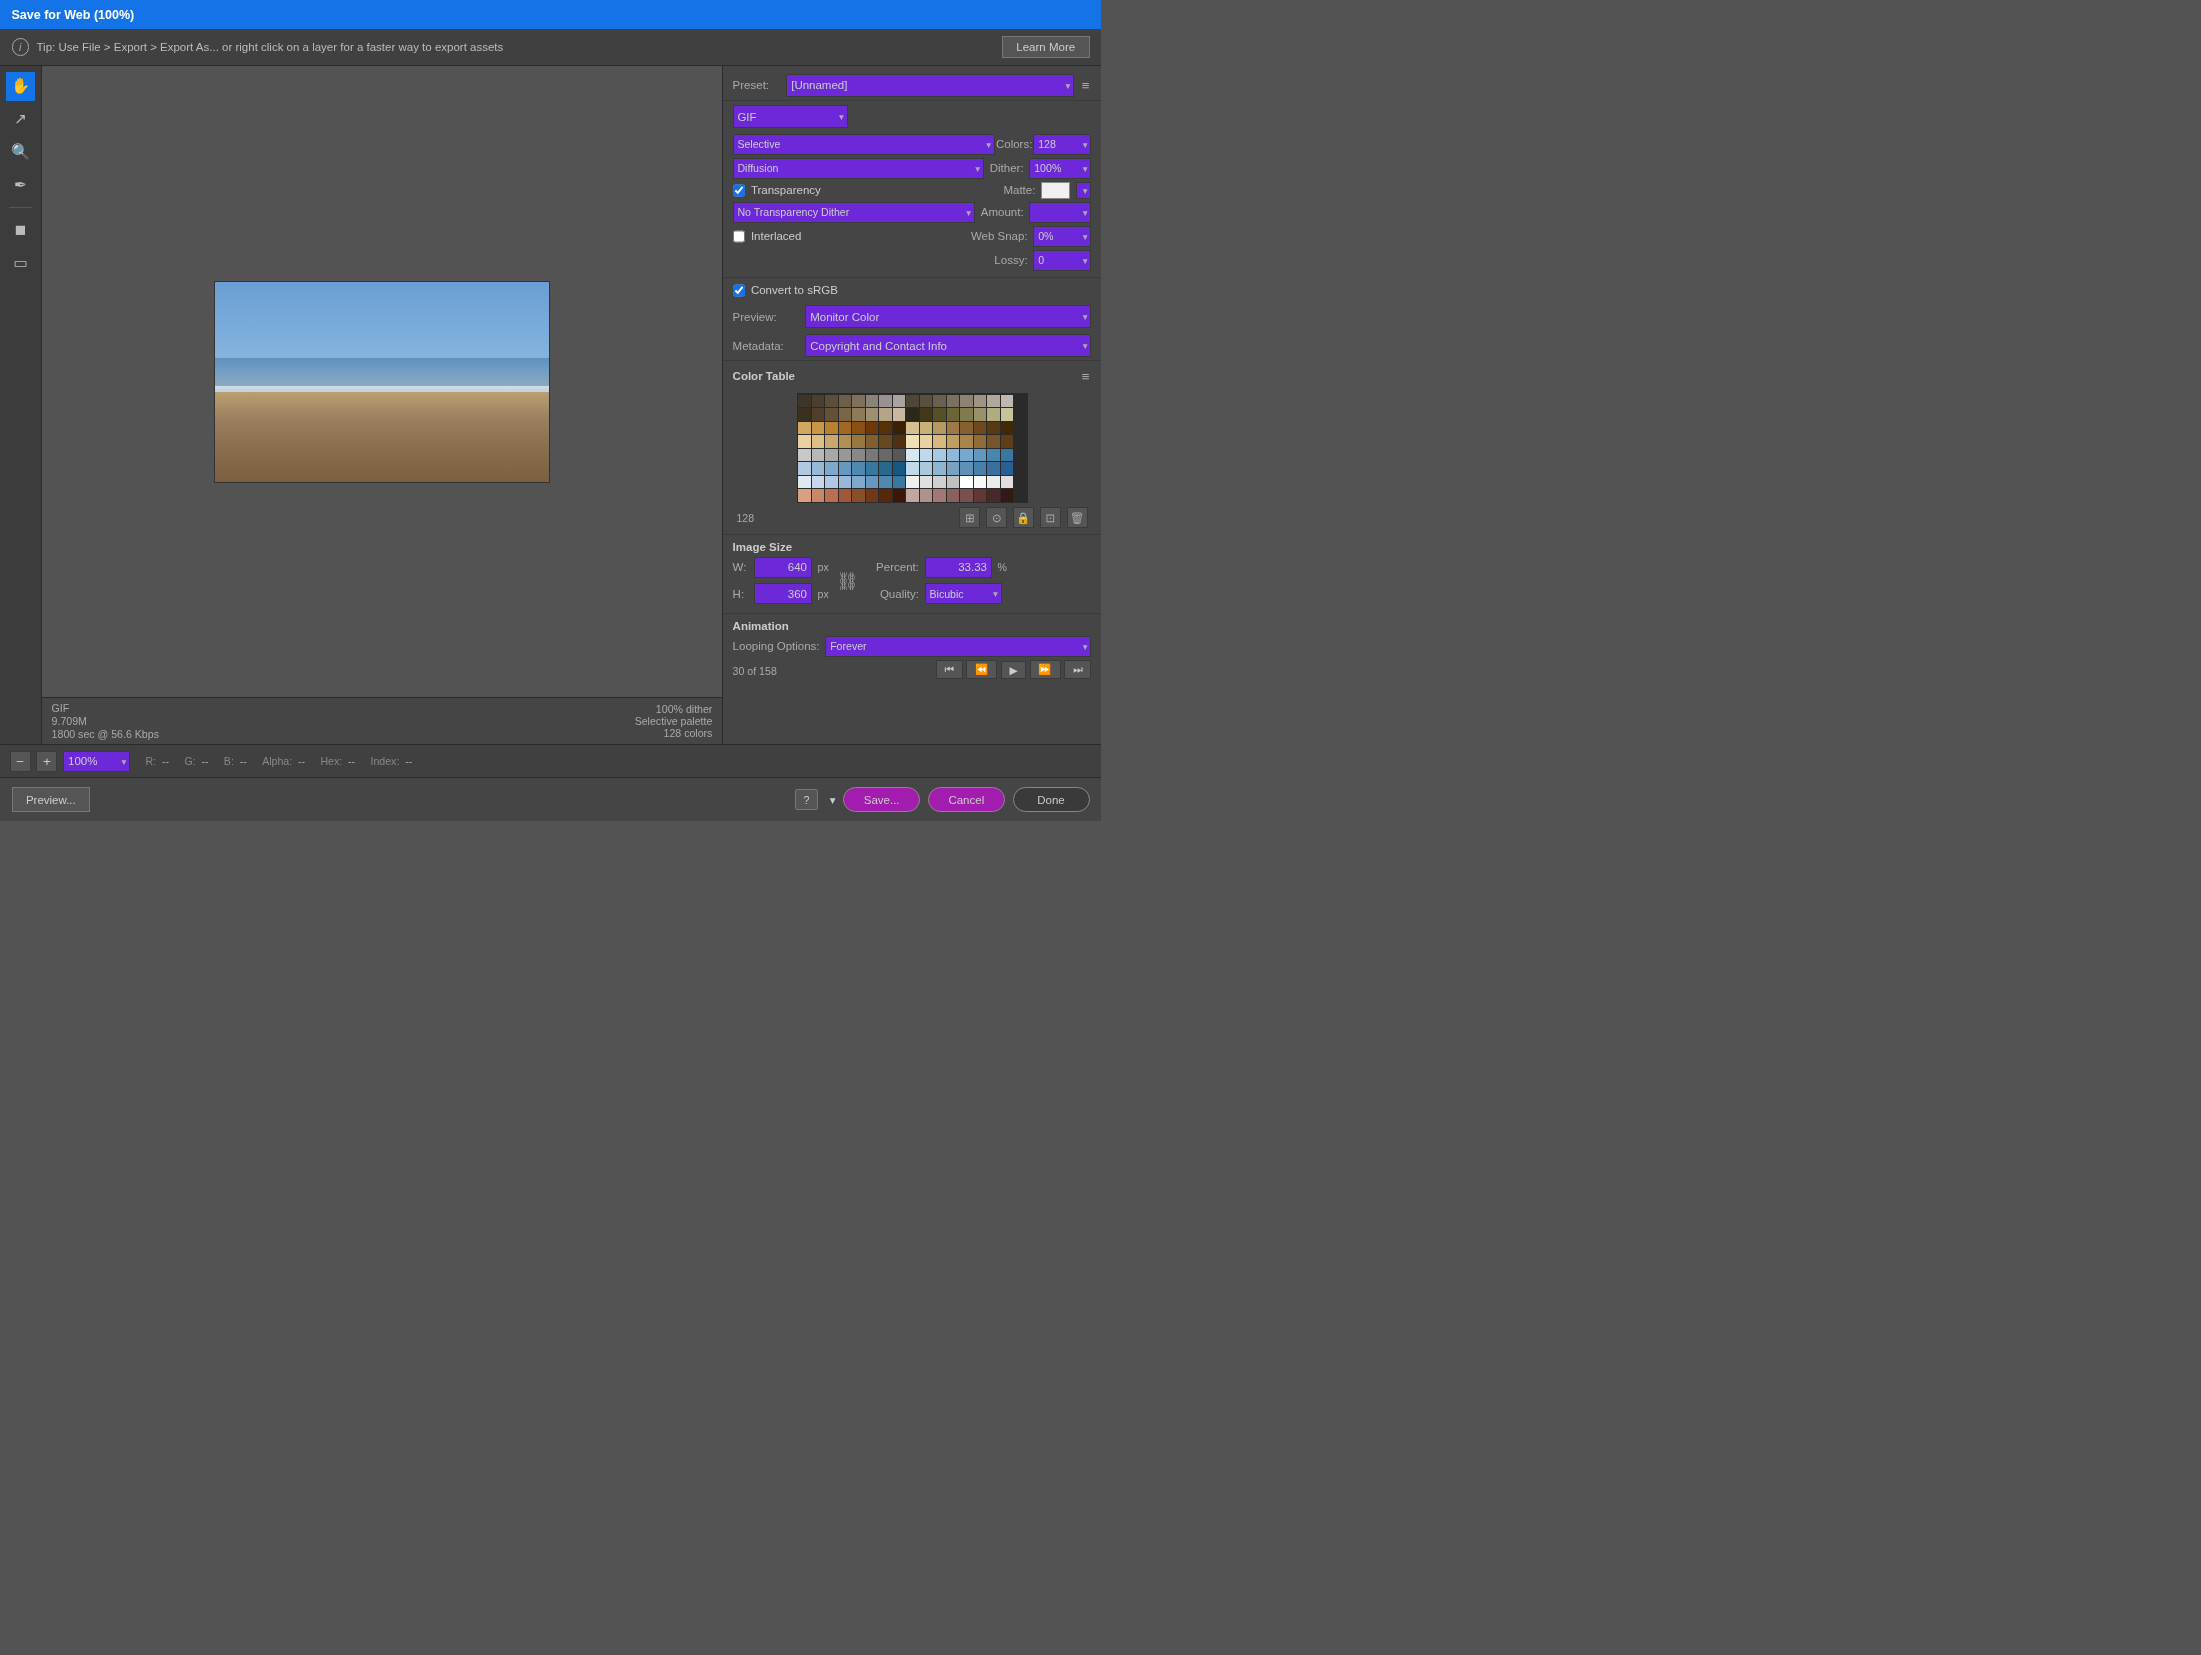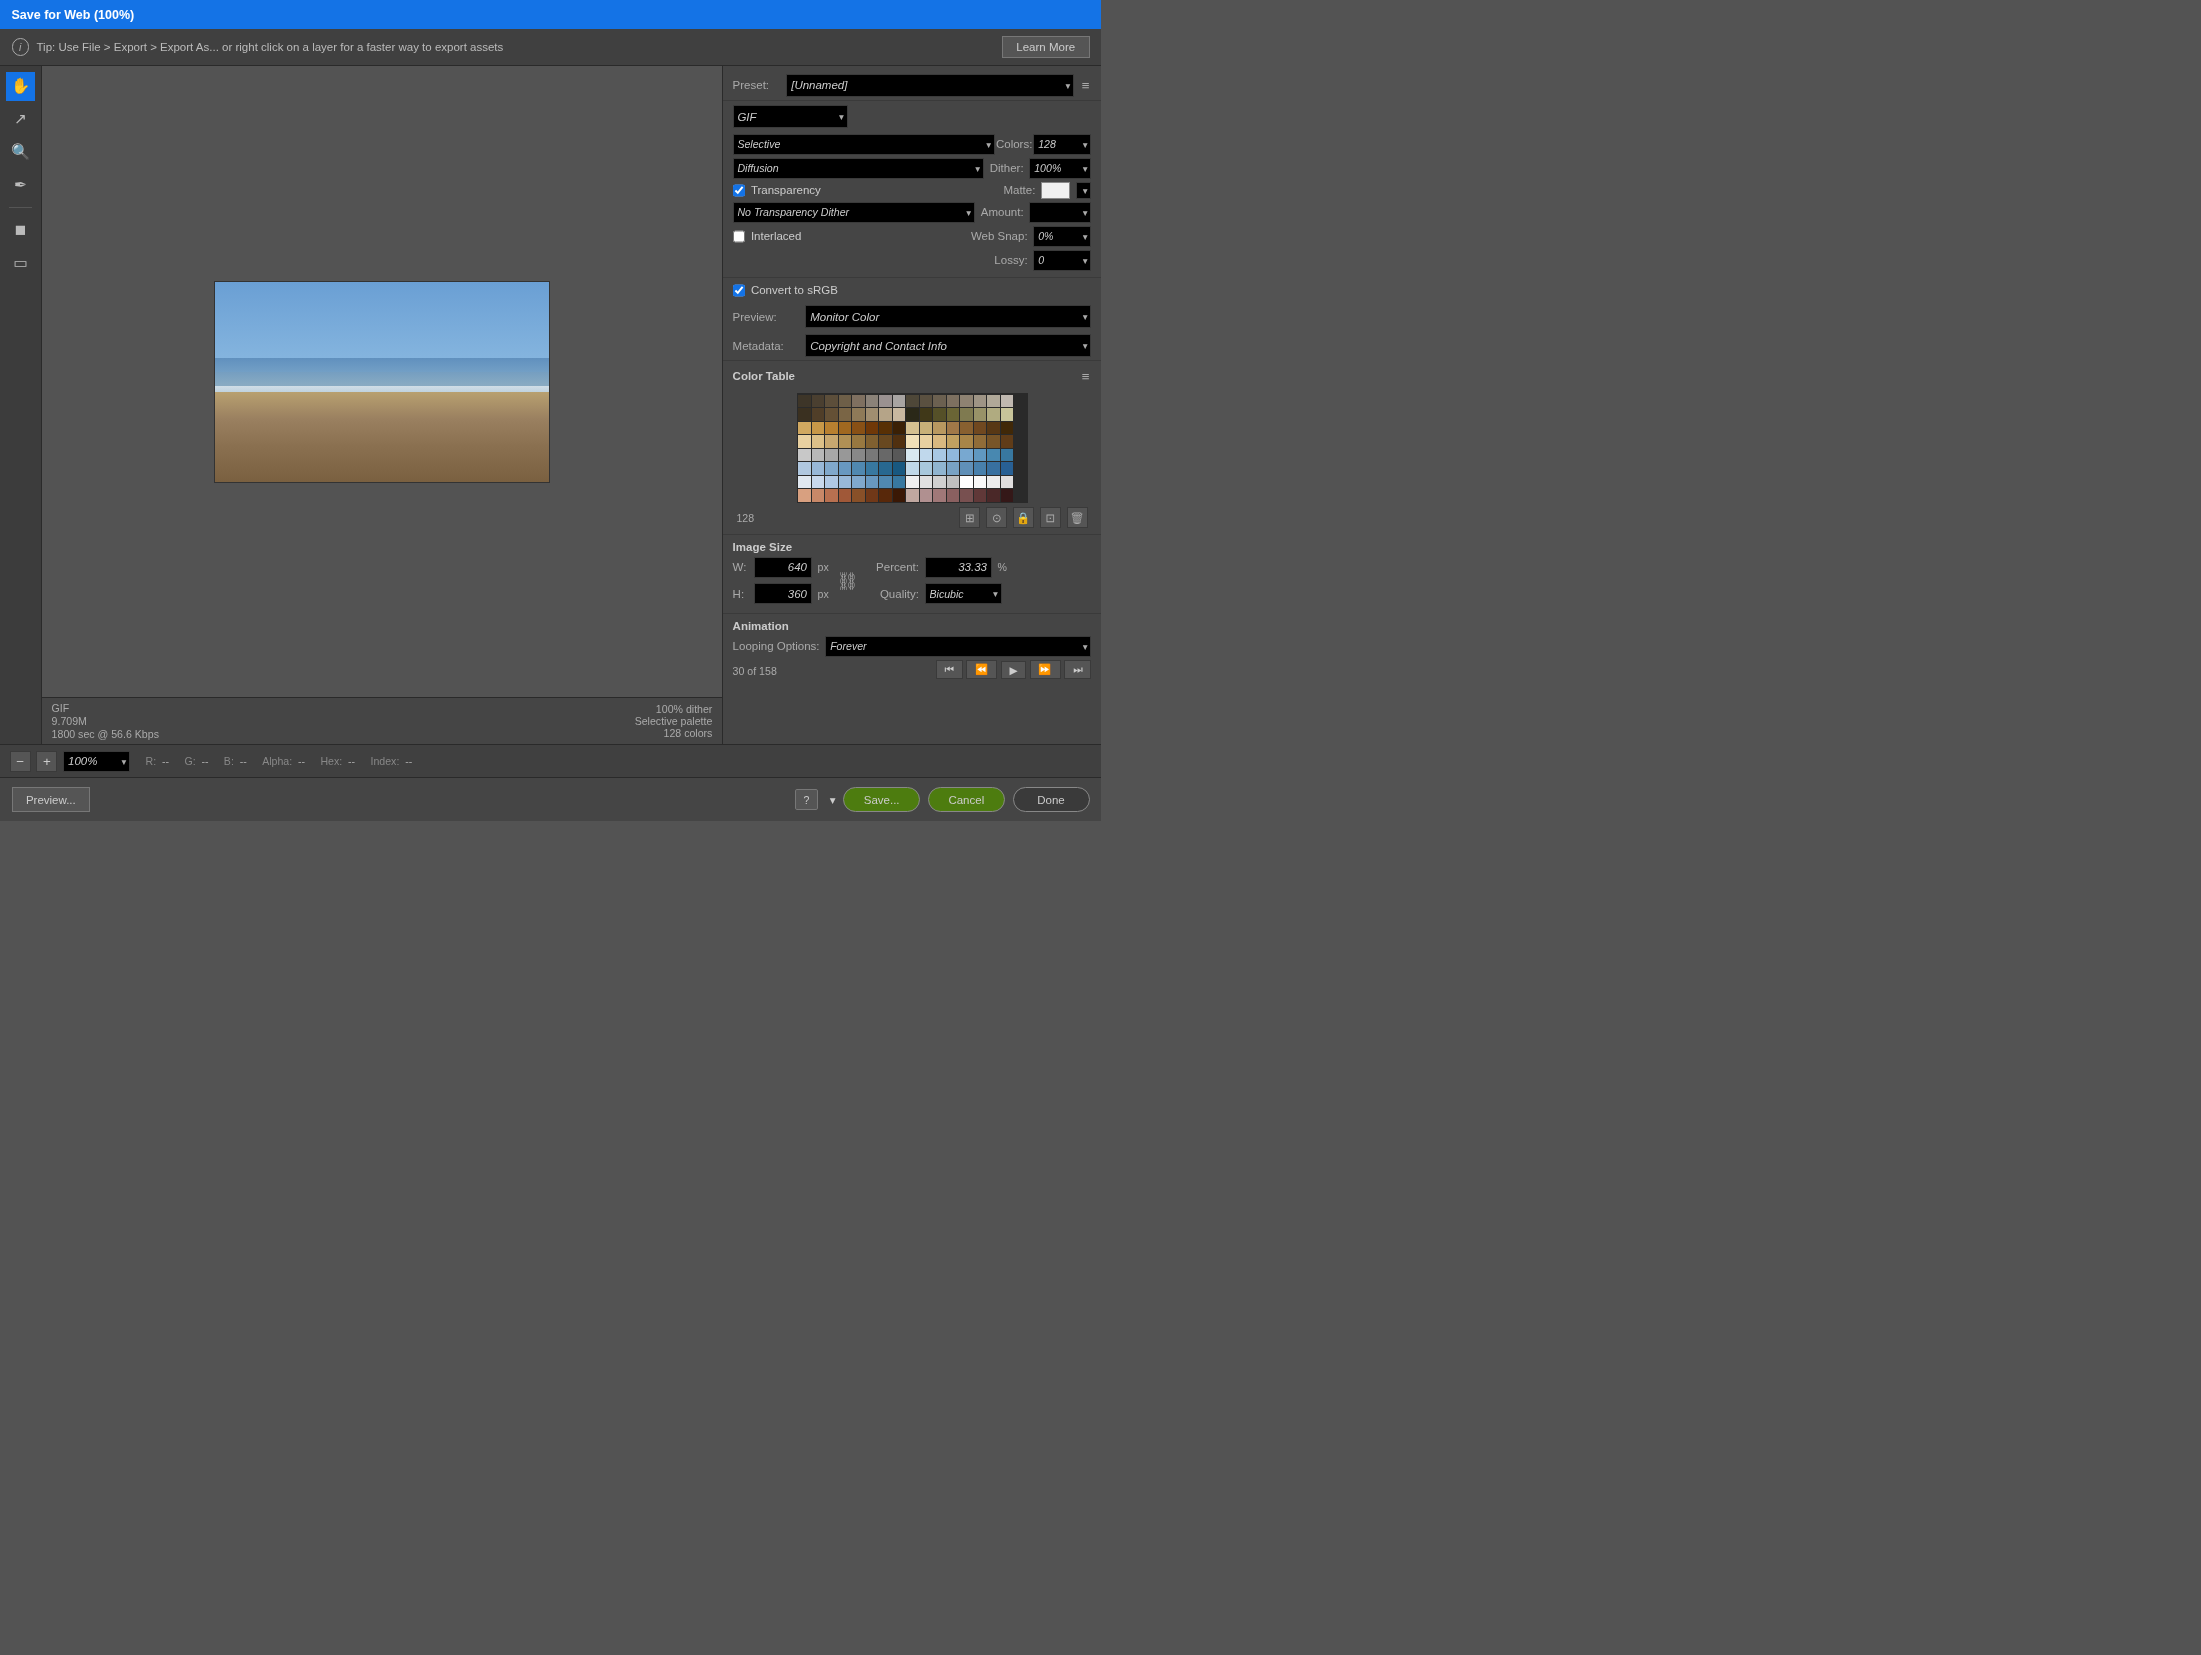--- a/index.html
+++ b/index.html
@@ -170,26 +170,25 @@
     
     .panel-row {
       display: flex;
       align-items: center;
       padding: 3.8px 9.6px;
       gap: 5.8px;
     }
     .panel-label { color: #aaa; font-size: 11.5px; flex-shrink: 0; }
 
     select, input[type="text"], input[type="number"] {
-      background: #000000;
+      background: #6d28d9;
       border: 1px solid #3a3a3a;
       color: #ccc;
       font-size: 11.5px;
       padding: 1.9px 3.8px;
-      font-style: italic;
     }
     select { appearance: none; -webkit-appearance: none; cursor: pointer; }
     .select-wrapper {
       position: relative;
       display: inline-flex;
       align-items: center;
     }
     .select-wrapper::after {
       content: '▾';
       position: absolute;
@@ -359,21 +358,21 @@
     .help-btn {
       background: #555;
       border: 1px solid #777;
       color: #ccc;
       padding: 3.8px 7.7px;
       cursor: pointer;
       font-size: 10.6px;
       border-radius: 1.9px;
     }
     .action-btn {
-      background: #4d7c0f;
+      background: #a21caf;
       border: 1px solid #888;
       color: #ccc;
       padding: 5.8px 19px;
       cursor: pointer;
       font-size: 11.5px;
       border-radius: 13.4px;
       min-width: 77px;
     }
     .action-btn.primary {
       background: #3a3a3a;

